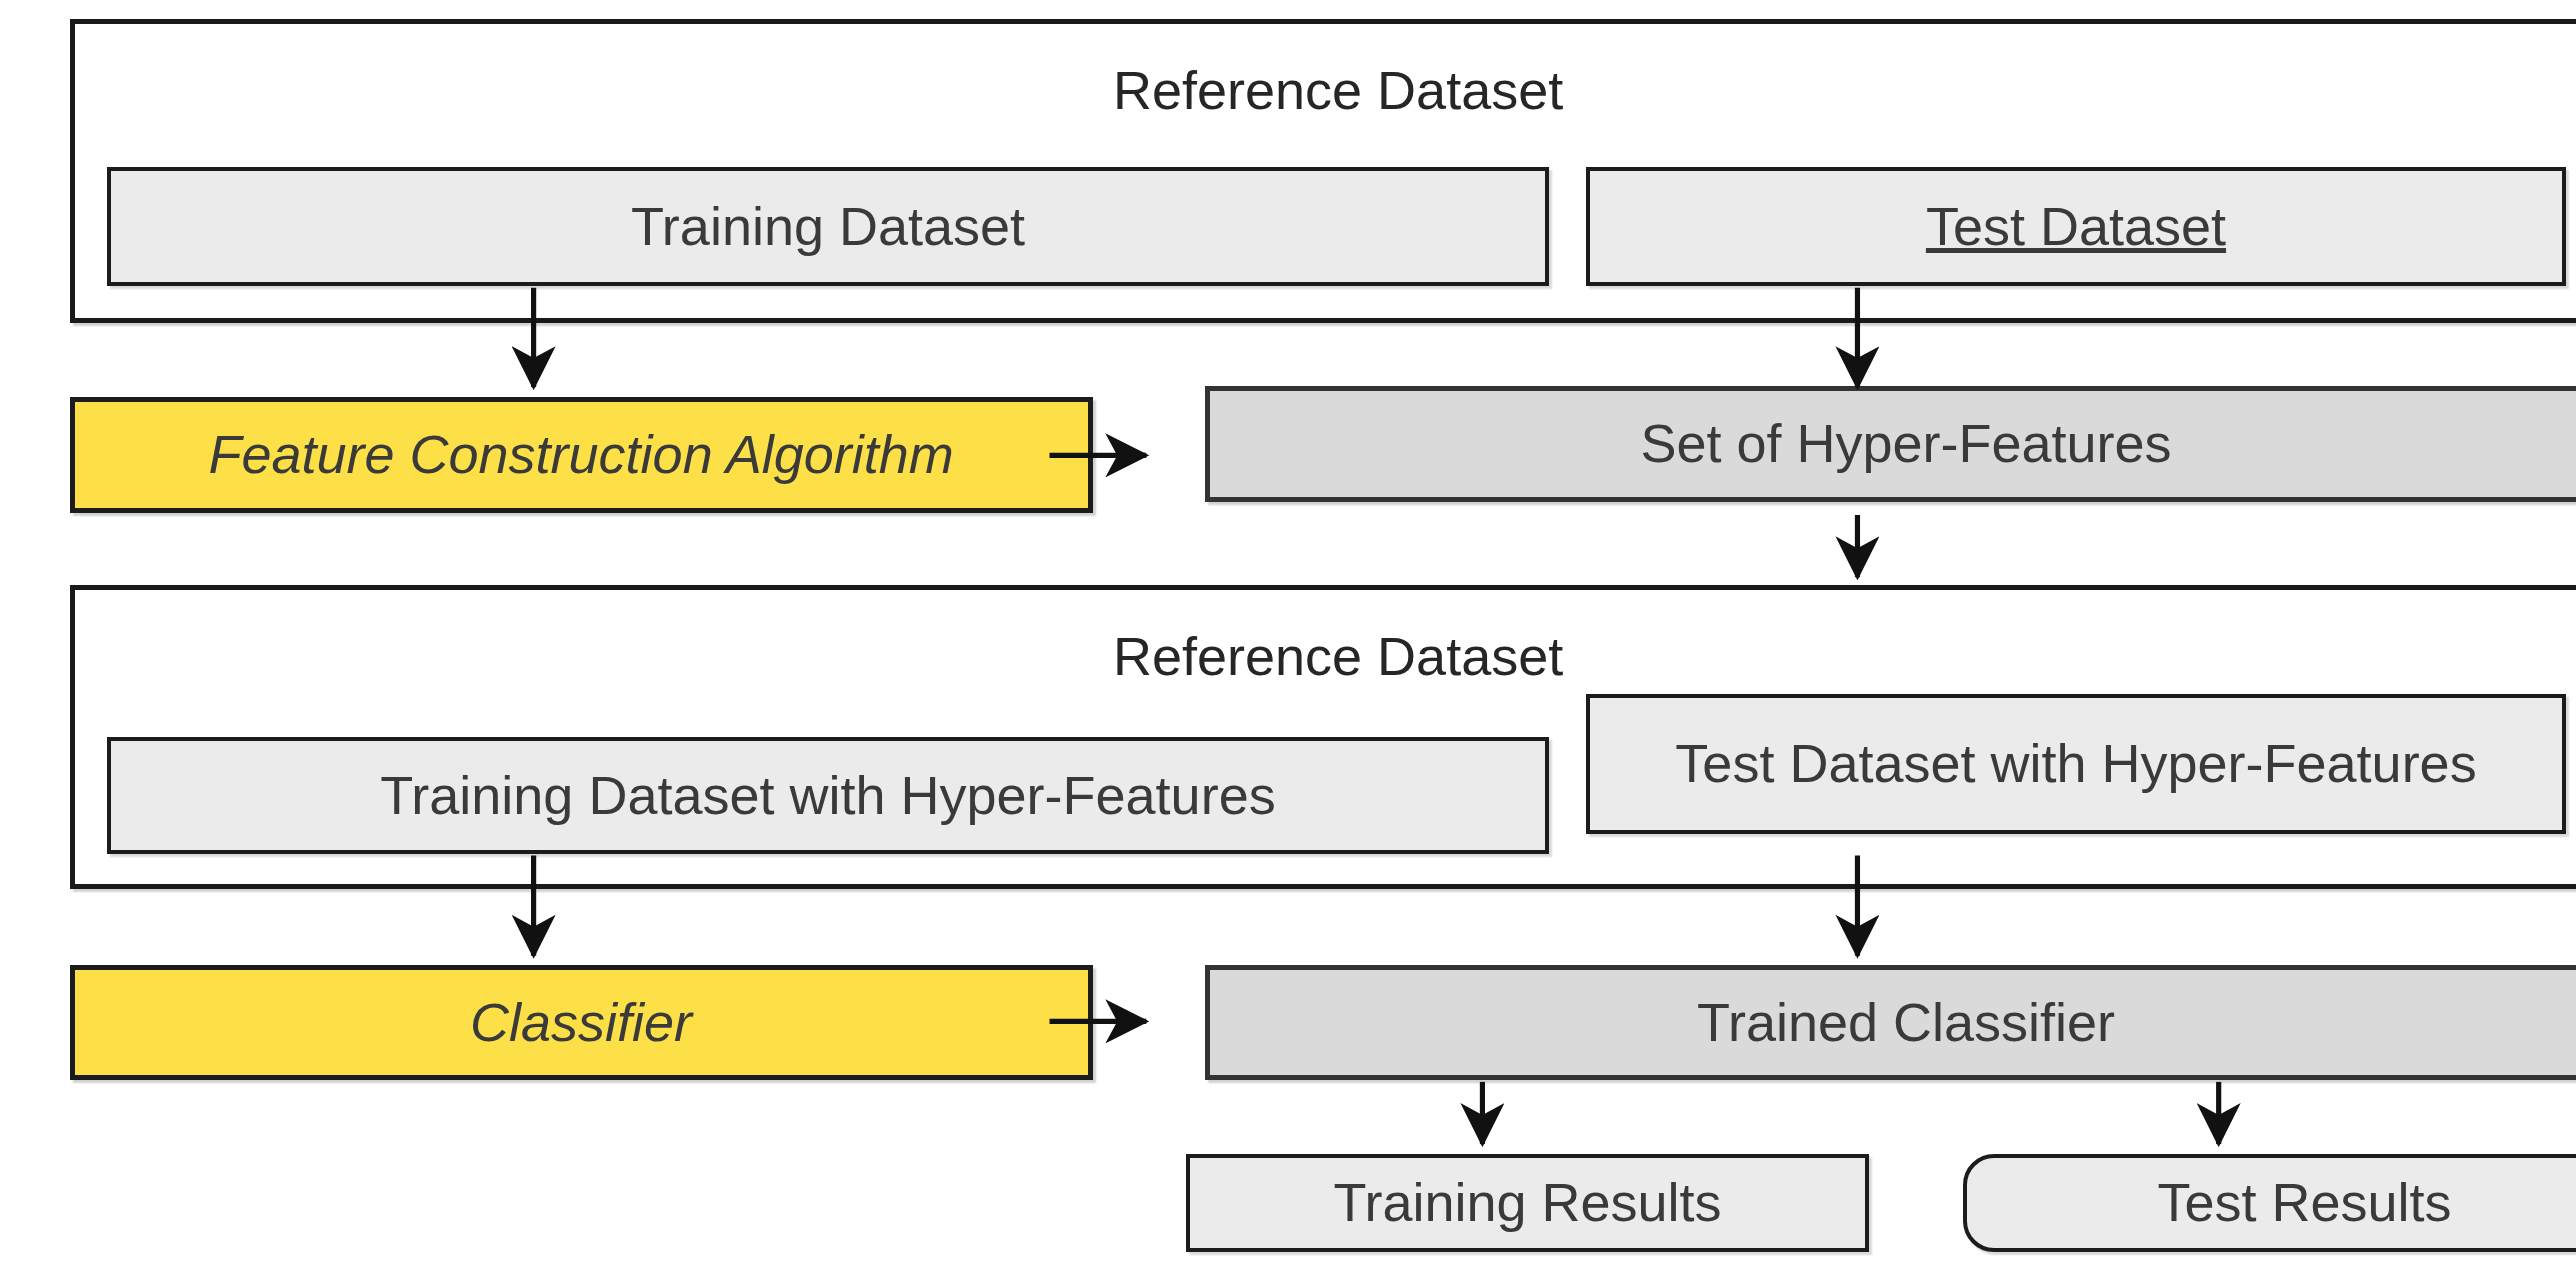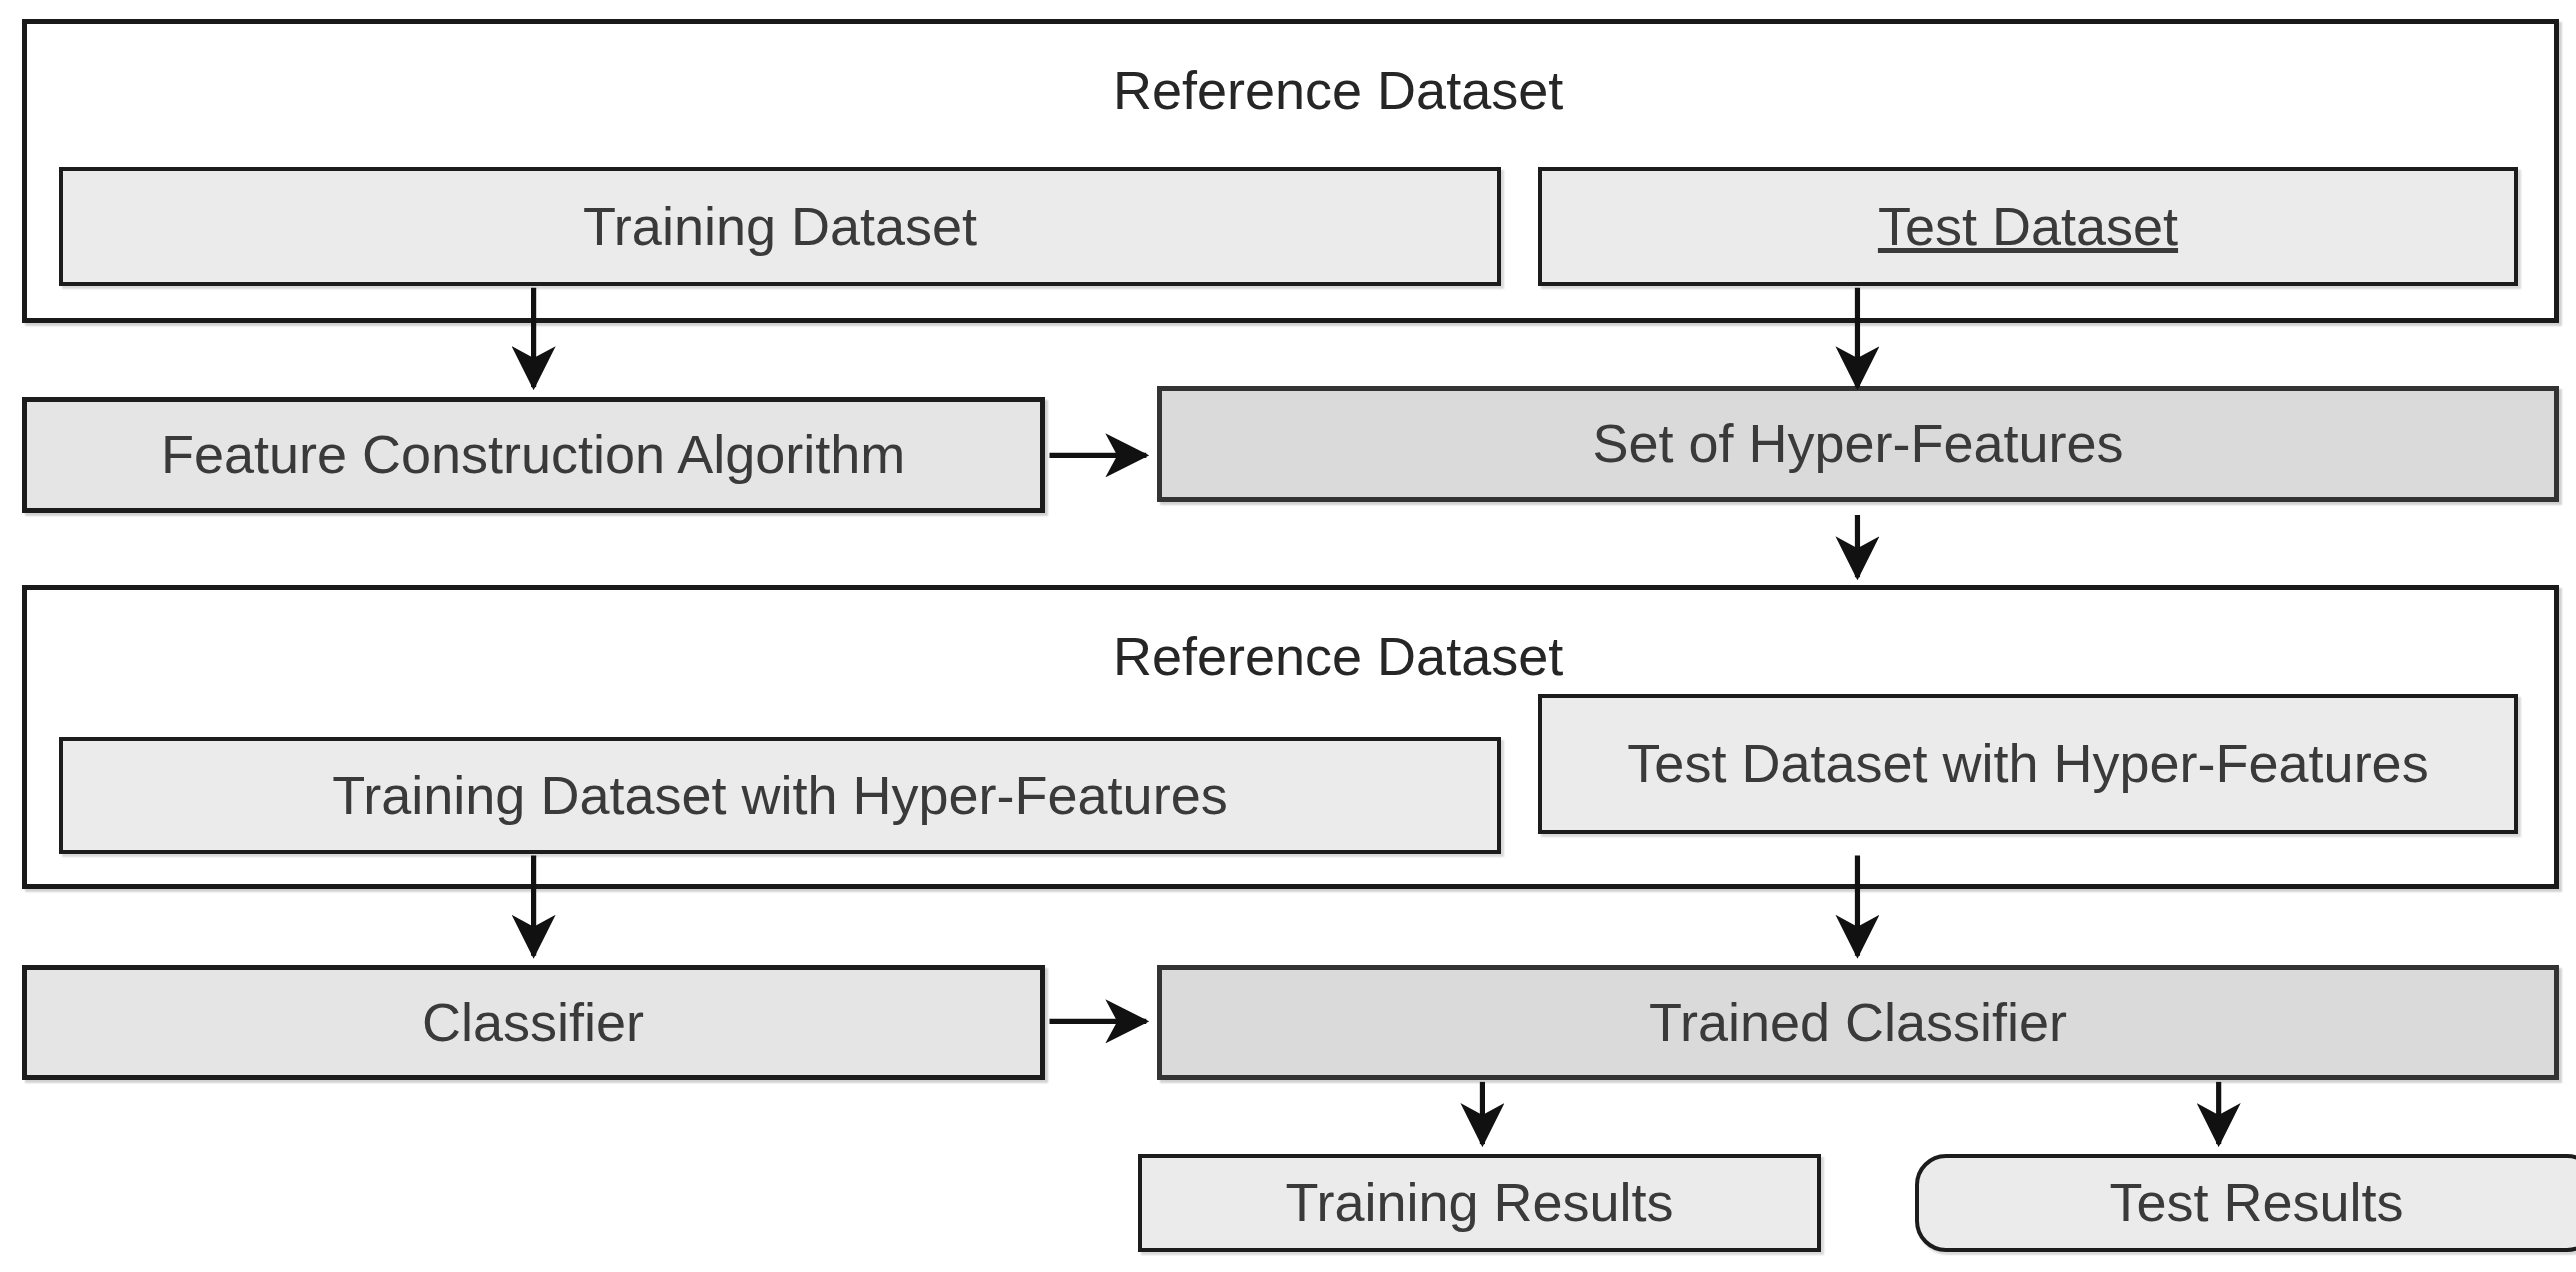--- a/index.html
+++ b/index.html
@@ -12,42 +12,44 @@
   }
   .stage{ position:absolute; inset:0; width:2576px; height:1272px; }
   .box{
     position:absolute;
     box-sizing:border-box;
     display:flex; align-items:center; justify-content:center;
     font-size:54px; line-height:1.1;
     color:#3a3a3a;
     text-align:left;
     white-space:nowrap;
+    margin-left:48px;
   }
   .container-box{
     background:#ffffff;
     border:5.2px solid #1a1a1a;
     box-shadow:2.6px 2.6px 1.7px rgba(0,0,0,0.18);
   }
   .container-title{
     position:absolute;
     display:flex; align-items:center; justify-content:center;
     font-size:54px; color:#262626;
     white-space:nowrap;
     padding-left:48px;
   }
   .dataset-box{
     background:#ebebeb;
     border:4.3px solid #1c1c1c;
     box-shadow:2.6px 2.6px 1.7px rgba(0,0,0,0.15);
   }
   .algo-box{
-    background:#e5e5e5;
+    background:#fde047;
     border:5.2px solid #1c1c1c;
     box-shadow:2.6px 2.6px 1.7px rgba(0,0,0,0.18);
+    font-style:italic;
   }
   .derived-box{
     background:#dadada;
     border:5.2px solid #333333;
     box-shadow:2.6px 2.6px 1.7px rgba(0,0,0,0.18);
   }
   svg.arrows{ position:absolute; inset:0; pointer-events:none; }
   svg.arrows path.edge{ stroke:#111111; stroke-width:6; fill:none; }
 </style>
 </head>

